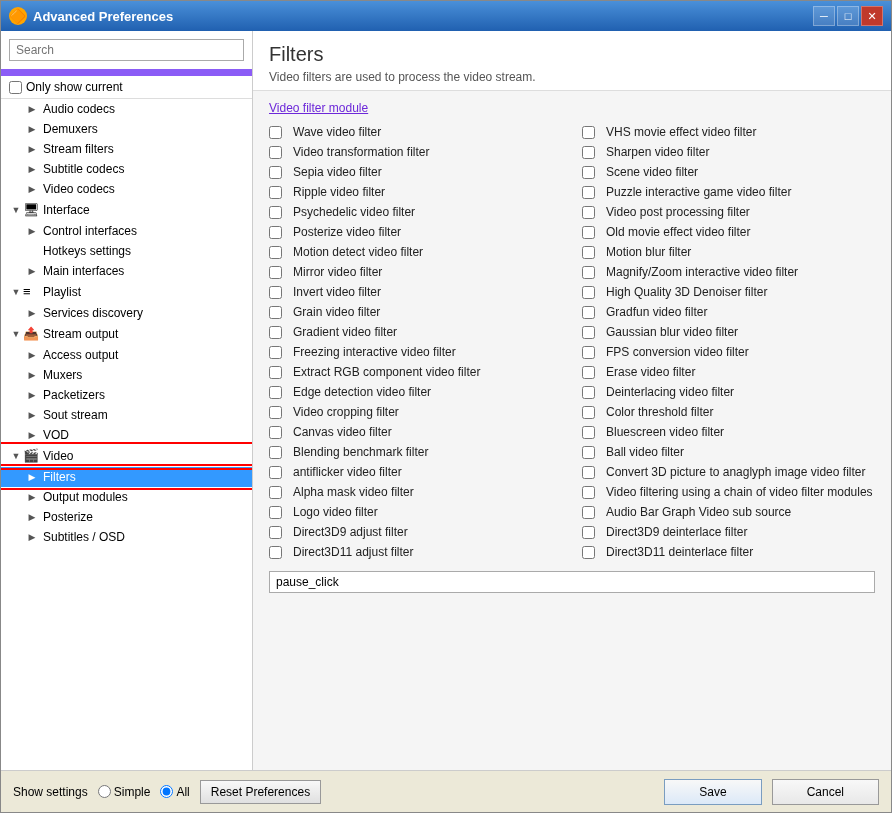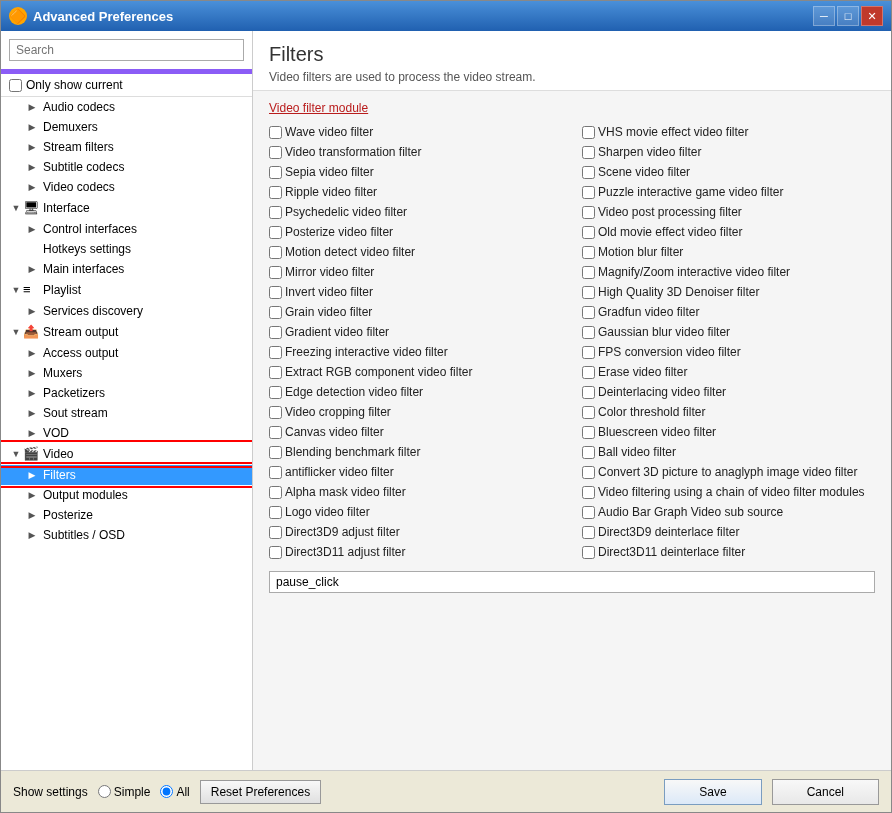--- a/index.html
+++ b/index.html
@@ -62,21 +62,21 @@
     .sidebar {
       width: 252px;
       background: white;
       border-right: 1px solid #ccc;
       display: flex;
       flex-direction: column;
       flex-shrink: 0;
     }
     .sidebar-search {
       padding: 8px;
-      border-bottom: 5px solid #8b5cf6;
+      border-bottom: 7px solid #8b5cf6;
     }
     .sidebar-search input {
       width: 100%;
       border: 1px solid #aaa;
       padding: 3px 6px;
       font-size: 12px;
       outline: none;
     }
     .sidebar-only-current {
       padding: 4px 8px;
@@ -141,31 +141,31 @@
     .main-subtitle { color: #555; font-size: 12px; }
     .main-body {
       flex: 1;
       overflow-y: auto;
       padding: 10px 16px;
     }
     .section-header {
       font-size: 12px;
       text-decoration: underline;
       margin-bottom: 8px;
-      color: #b91c1c;
+      color: #6d28d9;
     }
     .filters-grid {
       display: grid;
       grid-template-columns: 1fr 1fr;
       gap: 2px 20px;
     }
     .filter-item {
       display: flex;
       align-items: center;
-      gap: 3px;
+      gap: 11px;
       padding: 2px 0;
     }
     .filter-item input[type=checkbox] { margin: 0; flex-shrink: 0; }
     .filter-item label { font-size: 12px; color: #222; cursor: pointer; }
     .filter-item.checked-highlight {
       background: rgba(255, 100, 100, 0.12);
       border-radius: 3px;
     }
     .filter-item.checked-highlight label { color: #000; }
     .text-input-row {

